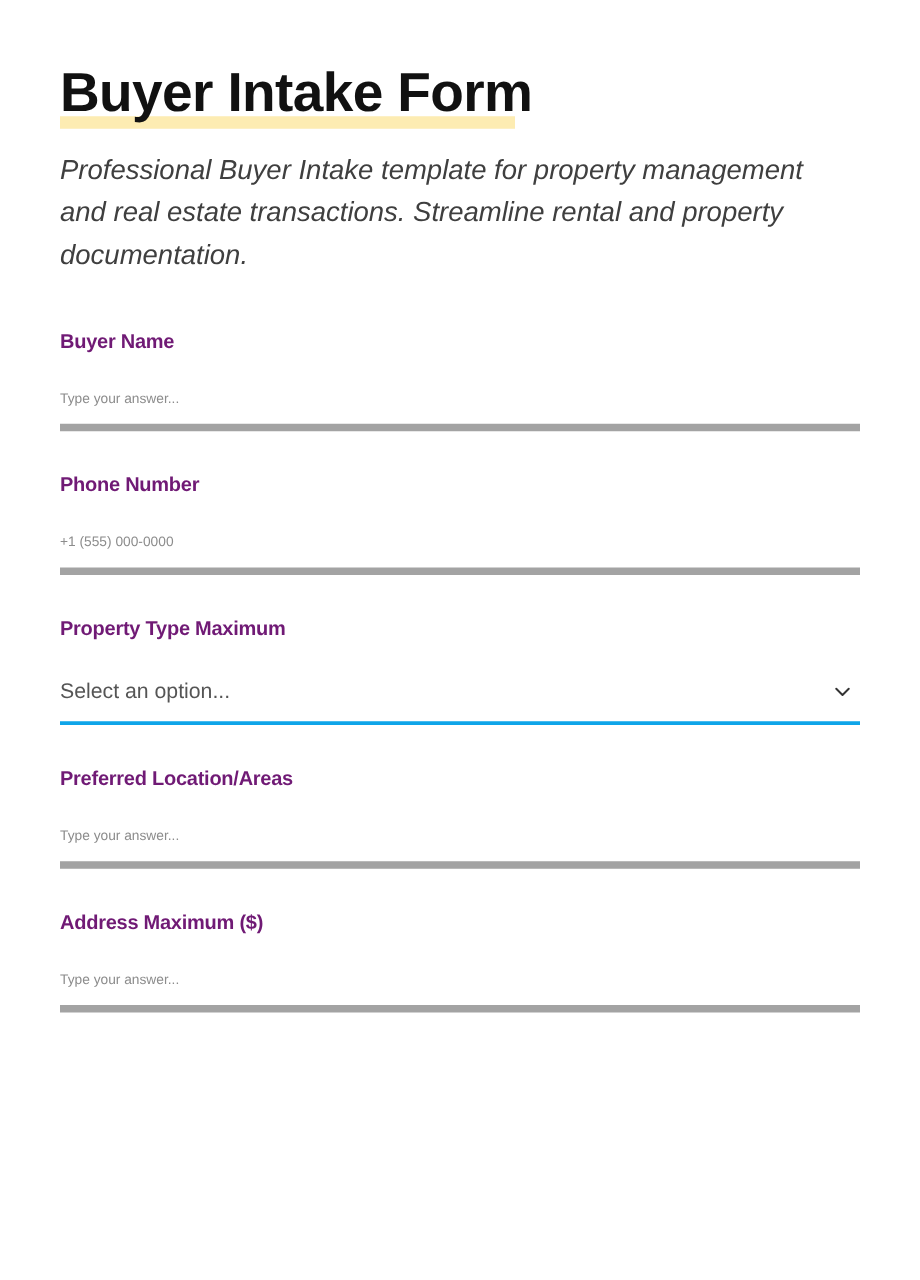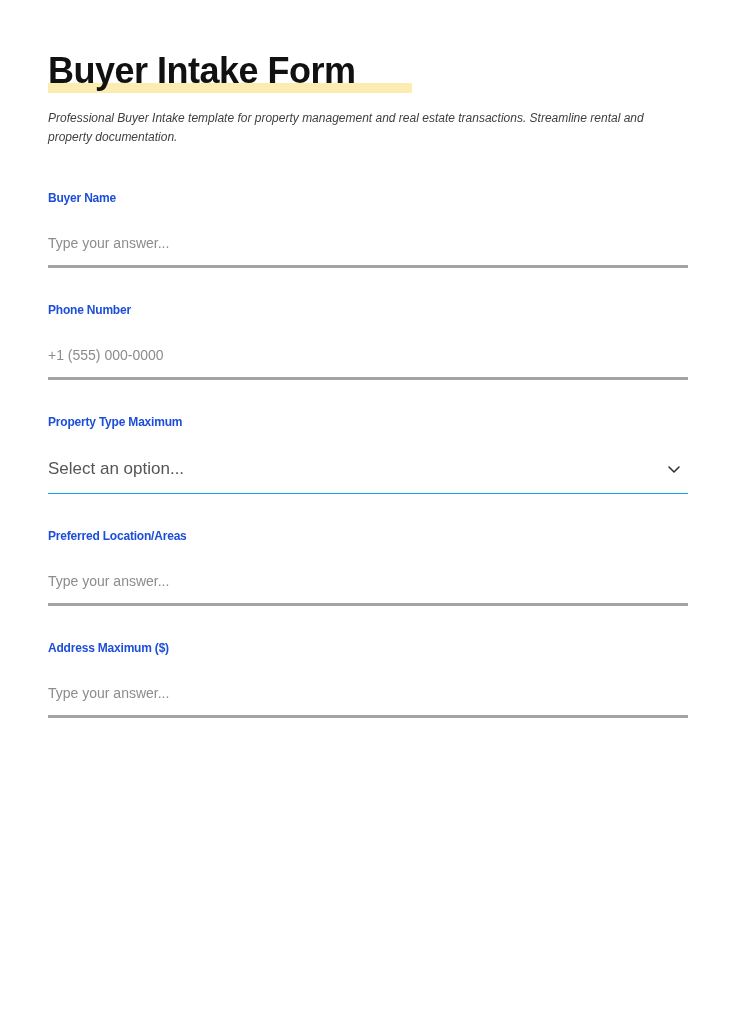--- a/index.html
+++ b/index.html
@@ -15,82 +15,82 @@
   .page {
     width: 736px;
     height: 1024px;
     background: #ffffff;
     position: relative;
     padding: 0 48px;
   }
   .form-title {
     position: relative;
     display: inline-block;
-    font-size: 36px;
+    font-size: 44px;
     font-weight: 700;
     letter-spacing: -0.5px;
     color: #111111;
     margin: 0;
     padding-top: 50px;
     line-height: 1.15;
   }
   .title-wrap {
     display: inline-block;
     position: relative;
   }
   .title-underline {
     display: block;
     height: 10px;
     background: #fdecb2;
     width: 364px;
     margin-top: -8px;
     margin-bottom: 16px;
   }
   .form-desc {
-    font-size: 12px;
+    font-size: 22px;
     font-style: italic;
     color: #3f3f3f;
     line-height: 1.55;
     margin: 0;
     max-width: 625px;
   }
   .fields {
     margin-top: 44px;
   }
   .field {
     margin-bottom: 35px;
   }
   .field-label {
-    font-size: 12px;
+    font-size: 16px;
     font-weight: 700;
-    color: #1d4ed8;
+    color: #701a75;
     letter-spacing: -0.2px;
     margin-bottom: 30px;
   }
   .field-input {
     width: 640px;
     border: none;
-    border-bottom: 3px solid #a3a3a3;
+    border-bottom: 6px solid #a3a3a3;
     outline: none;
     font-family: "Liberation Sans", sans-serif;
-    font-size: 14px;
+    font-size: 11px;
     color: #000000;
     background: transparent;
     padding: 0 0 14px 0;
     display: block;
   }
   .field-input::placeholder { color: #8c8c8c; }
   .select-wrap {
     position: relative;
     width: 640px;
   }
   .field-select {
     width: 640px;
     border: none;
-    border-bottom: 1px solid #0ea5e9;
+    border-bottom: 3px solid #0ea5e9;
     outline: none;
     font-family: "Liberation Sans", sans-serif;
     font-size: 17px;
     color: #555555;
     background: transparent;
     padding: 0 0 14px 0;
     -webkit-appearance: none;
     appearance: none;
     display: block;
   }

